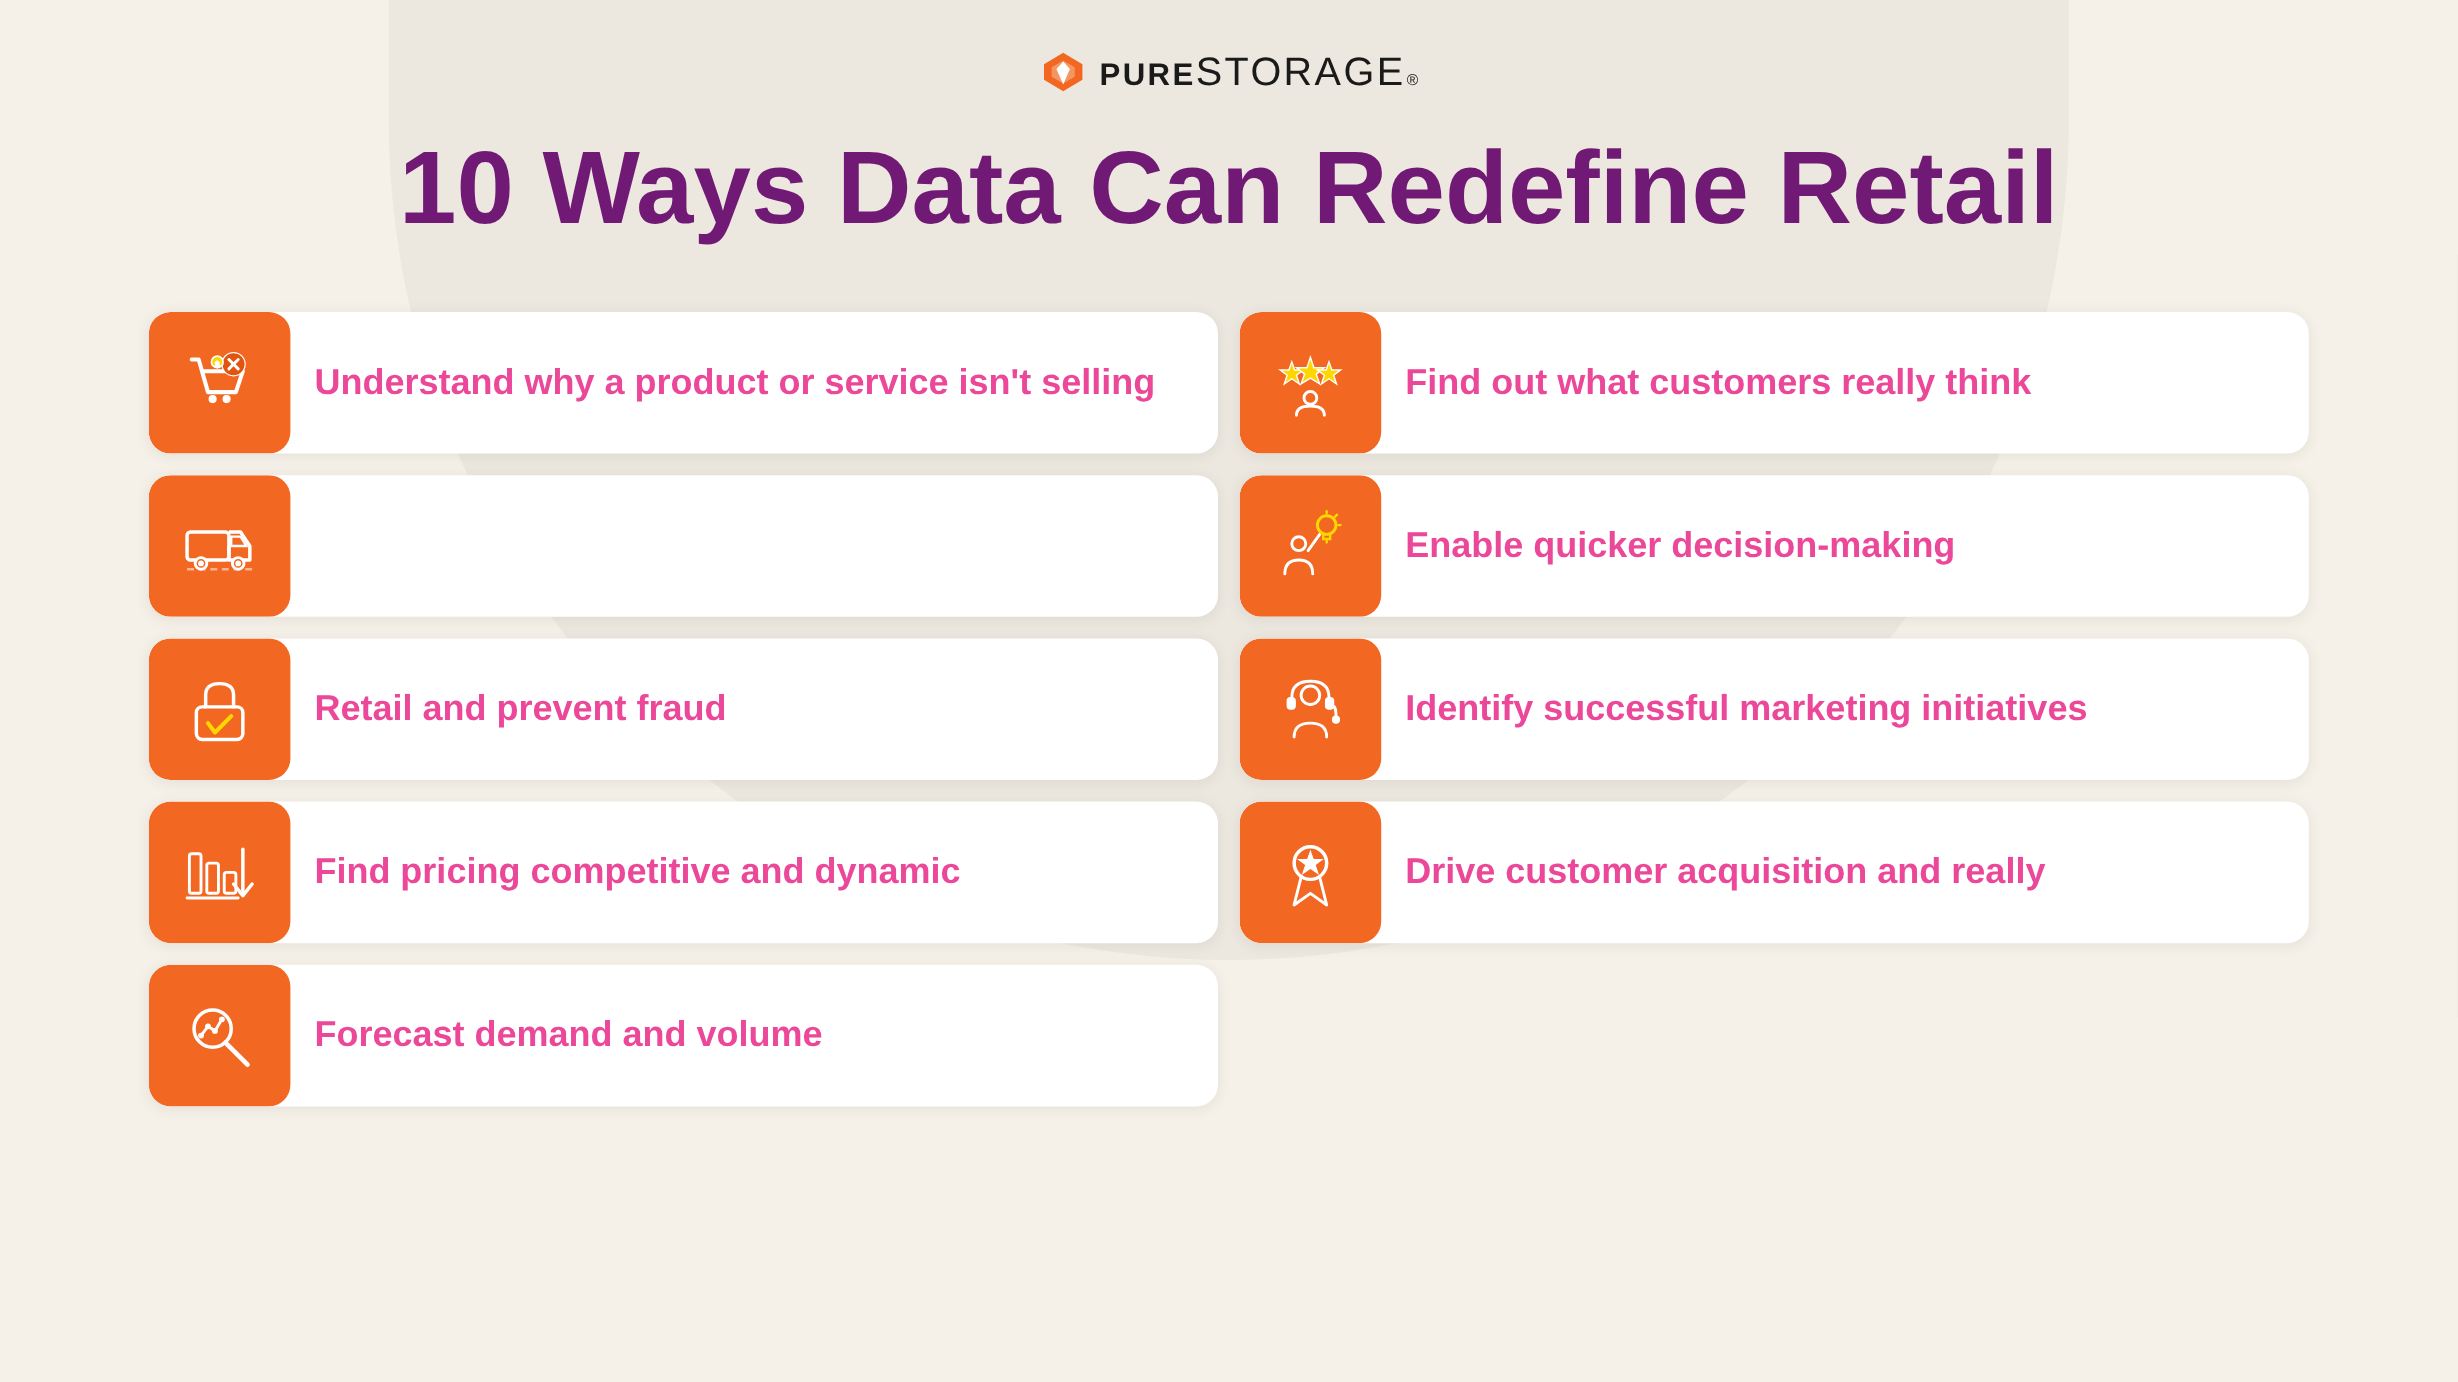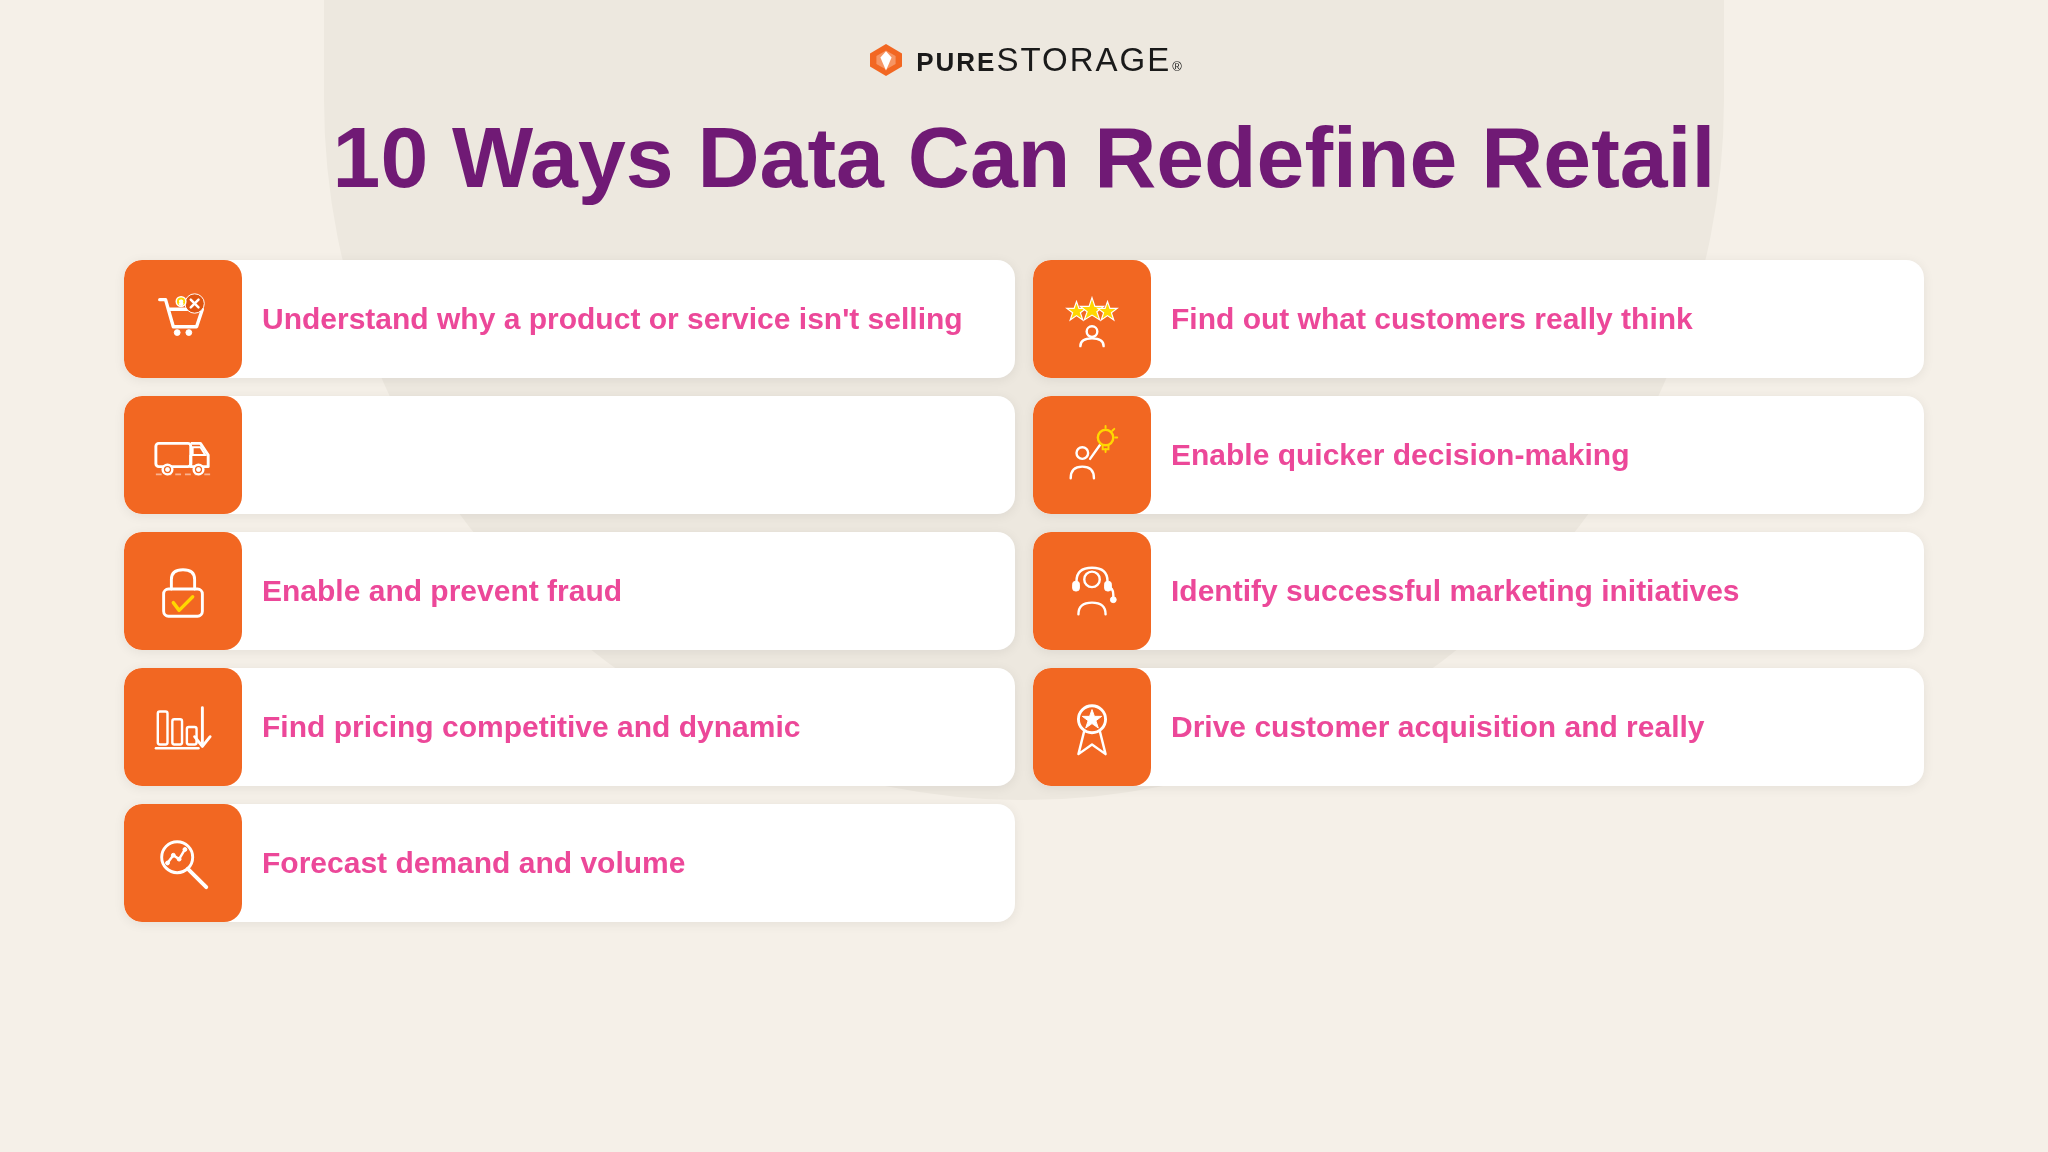--- a/index.html
+++ b/index.html
@@ -207,21 +207,21 @@
       <div class="card-icon-box">
         <svg viewBox="0 0 64 64" fill="none" xmlns="http://www.w3.org/2000/svg">
 
           <rect x="12" y="30" width="40" height="28" rx="5" stroke="white" stroke-width="3" fill="none"></rect>
 
           <path d="M20 30 L20 20 Q20 10 32 10 Q44 10 44 20 L44 30" stroke="white" stroke-width="3" fill="none" stroke-linecap="round"></path>
 
           <polyline points="22,44 28,52 42,38" stroke="#ffd700" stroke-width="3.5" fill="none" stroke-linecap="round" stroke-linejoin="round"></polyline>
         </svg>
       </div>
-      <div class="card-text">Enable and prevent fraud</div>
+      <div class="card-text">Retail and prevent fraud</div>
     </div>
 
     <div class="card">
       <div class="card-icon-box">
         <svg viewBox="0 0 64 64" fill="none" xmlns="http://www.w3.org/2000/svg">
 
           <circle cx="32" cy="20" r="8" stroke="white" stroke-width="2.5" fill="none"></circle>
 
           <path d="M16 22 Q16 8 32 8 Q48 8 48 22" stroke="white" stroke-width="2.5" fill="none" stroke-linecap="round"></path>
 

